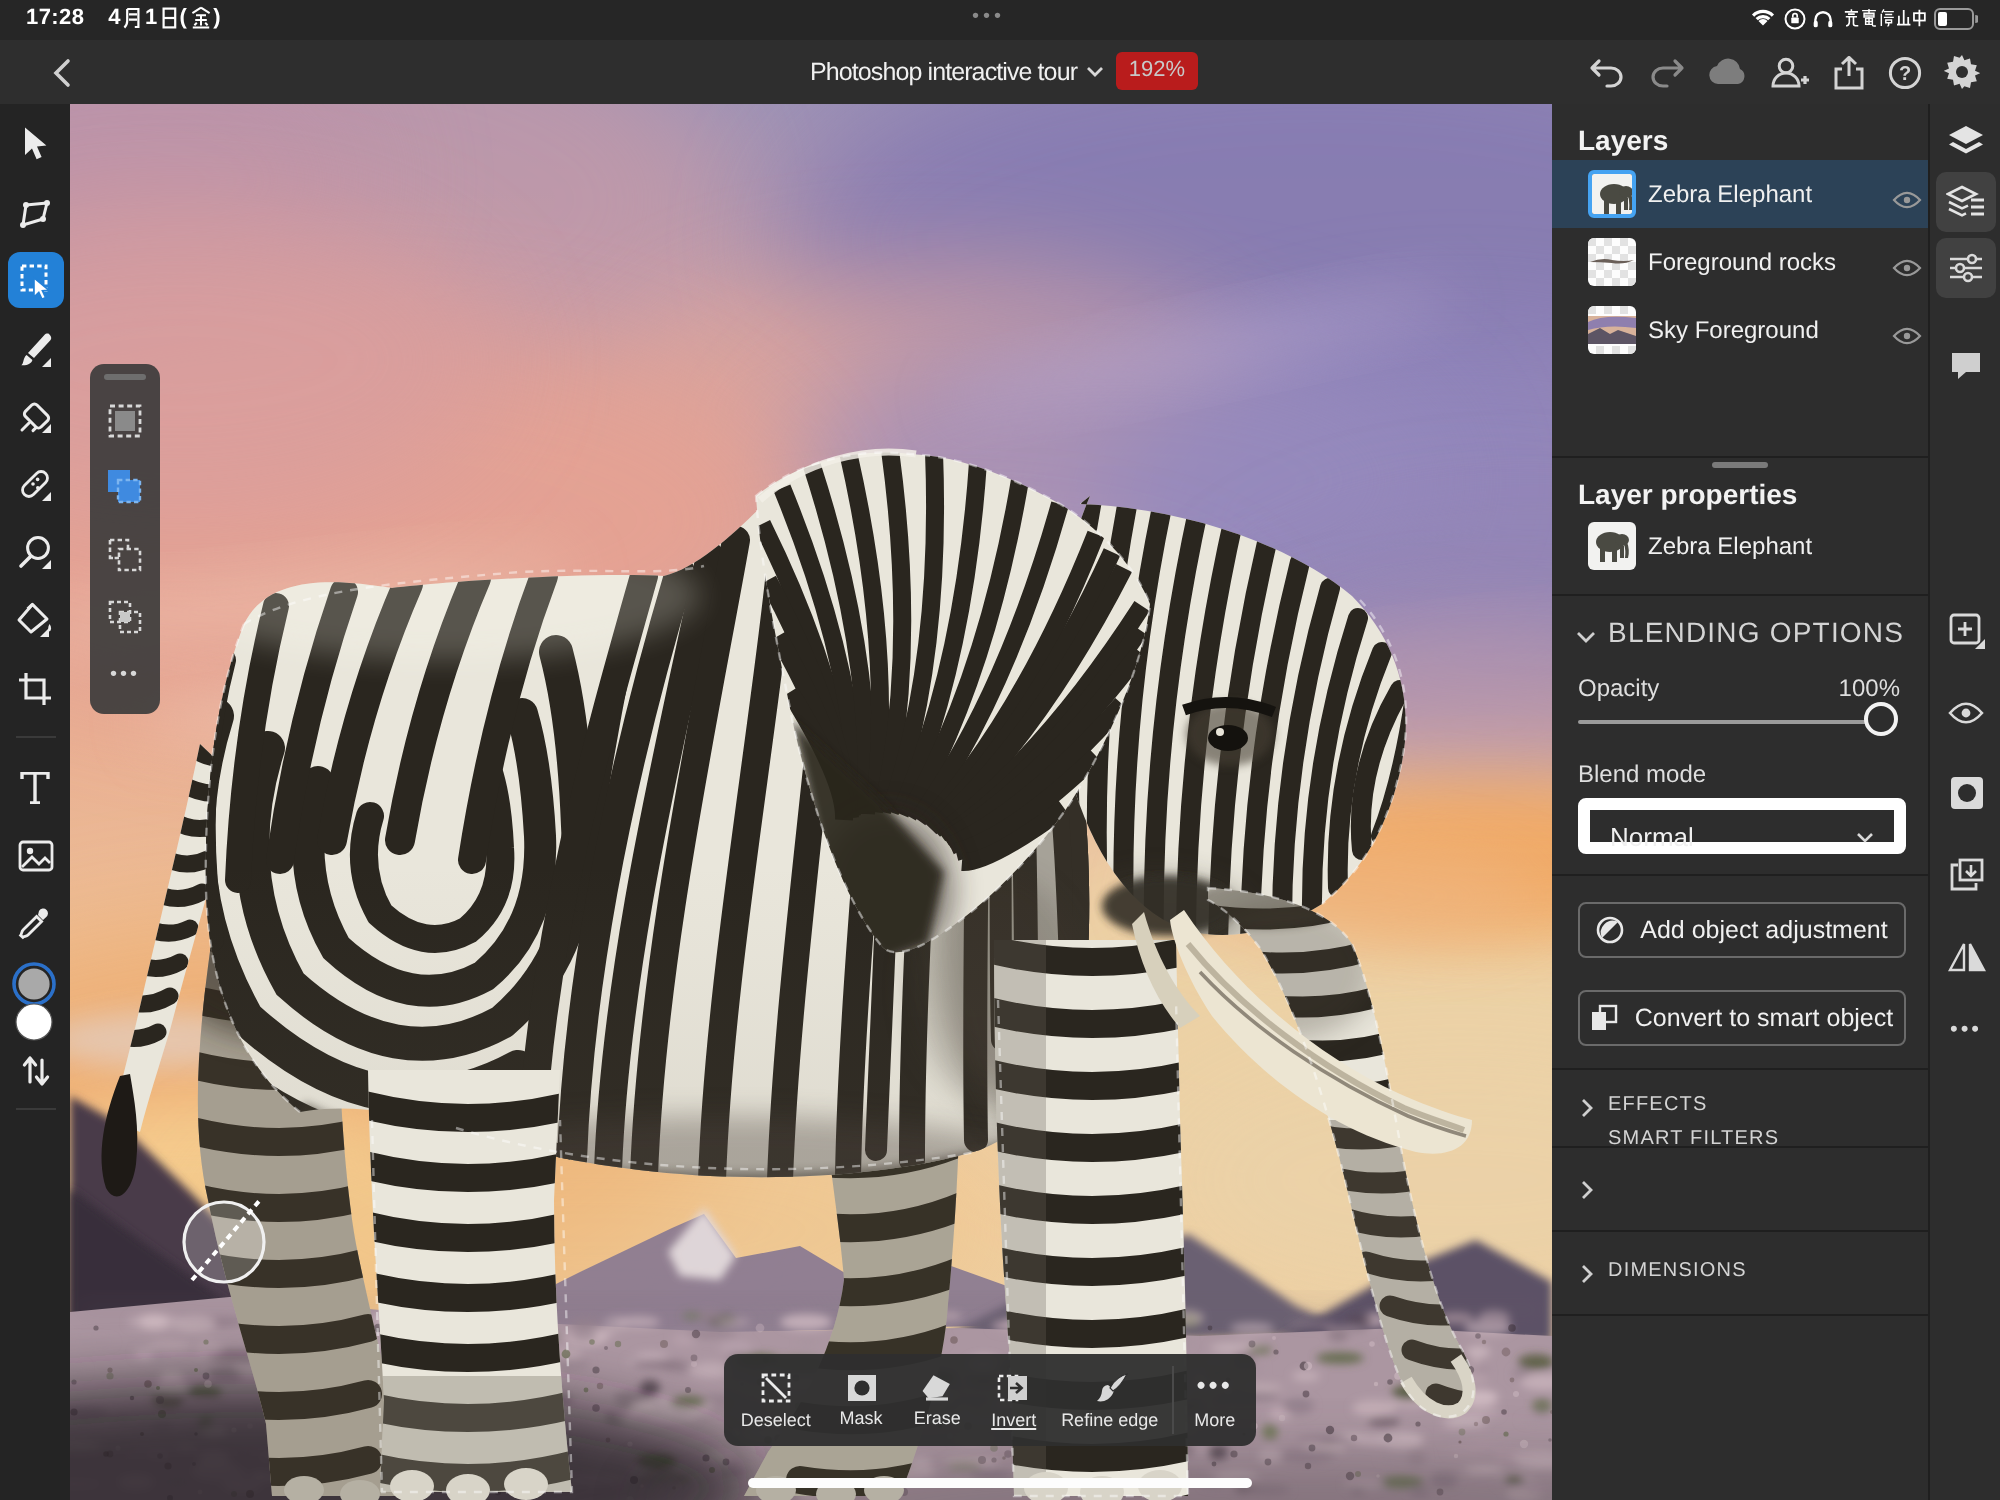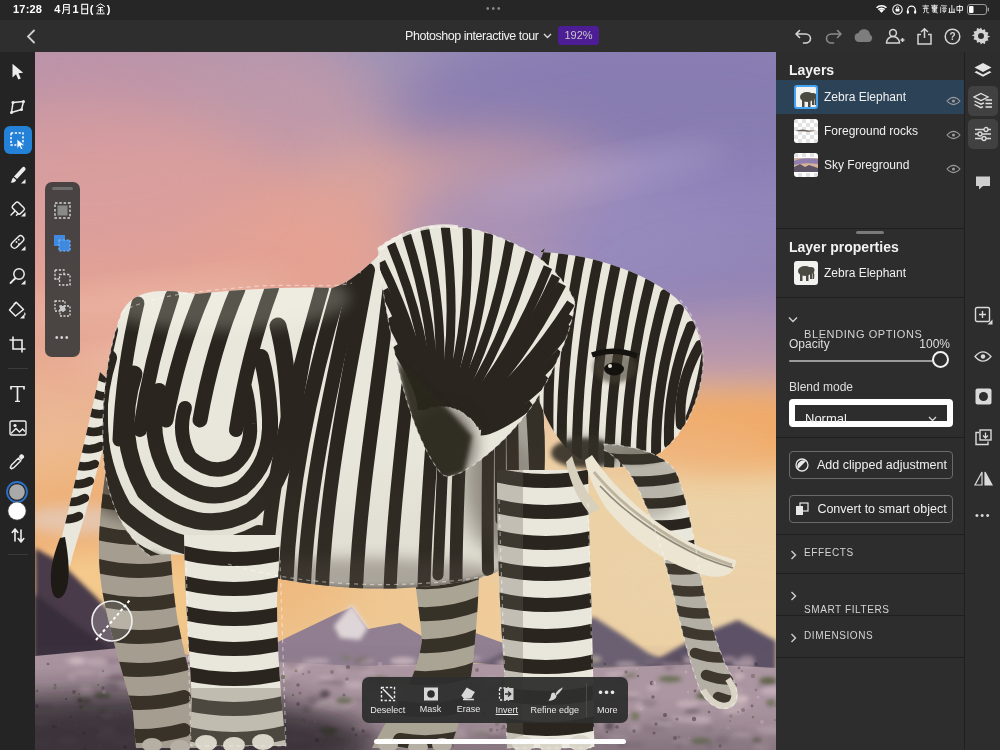--- a/index.html
+++ b/index.html
@@ -6,21 +6,21 @@
 html,body { width:1000px; height:750px; overflow:hidden; background:#000; font-family:"Liberation Sans", sans-serif; }
 #app { position:relative; width:820px; height:750px; background:#262626; }
 
 #status { position:absolute; left:0; top:0; width:1000px; height:20px; background:#262626; color:#fff; }
 #status .left { position:absolute; left:13px; top:3px; font-size:11px; font-weight:bold; letter-spacing:0.2px; }
 #status .dots { position:absolute; left:486px; top:3px; color:#8a8a8a; font-size:10px; letter-spacing:2px; }
 #status .right { position:absolute; right:11px; top:3px; font-size:11px; font-weight:bold; display:flex; align-items:center; gap:3.5px; }
 
 #topbar { position:absolute; left:0; top:20px; width:1000px; height:32px; background:#2e2e2e; }
 #topbar .title { position:absolute; left:405px; top:9px; color:#f0f0f0; font-size:12.5px; letter-spacing:-0.45px; }
-#topbar .zoom { position:absolute; left:558px; top:6px; width:41px; height:19px; background:#4c1d95; border-radius:3px; color:#c8c8c8; font-size:11px; text-align:center; line-height:19px; }
+#topbar .zoom { position:absolute; left:558px; top:6px; width:41px; height:19px; background:#b91c1c; border-radius:3px; color:#c8c8c8; font-size:11px; text-align:center; line-height:19px; }
 .tbicons { position:absolute; top:0; height:32px; display:flex; align-items:center; }
 
 #lbar { position:absolute; left:0; top:52px; width:35px; height:698px; background:#242424; }
 .ltool { position:absolute; left:3.5px; width:28px; height:28px; display:flex; align-items:center; justify-content:center; }
 
 #rpanel { position:absolute; left:776px; top:52px; width:188px; height:698px; background:#2d2d2d; color:#d8d8d8; }
 #rrail { position:absolute; left:964px; top:52px; width:36px; height:698px; background:#2d2d2d; border-left:1px solid #1f1f1f; }
 .railbtn { position:absolute; left:3px; width:30px; height:30px; display:flex; align-items:center; justify-content:center; }
 
 #canvas { position:absolute; left:35px; top:52px; width:741px; height:698px; }
@@ -1249,57 +1249,57 @@
             <rect x="12" y="13" width="2.5" height="7"></rect>
             <rect x="16" y="12" width="2" height="6"></rect>
             <path d="M19.5 10 q1.5 4 .5 8 l-1.5 0 q.5-4-.5-7Z"></path>
           </g>
         </svg></div>
     <div style="position:absolute;left:48px;top:214px;font-size:12px;color:#f0f0f0;">Zebra Elephant</div>
     <div style="position:absolute;left:0;top:245px;width:188px;height:1px;background:#1f1f1f;"></div>
     <div style="position:absolute;left:12px;top:257px;"><svg width="10" height="7" viewBox="0 0 10 7">
           <path d="M1 1.5 L5 5.5 L9 1.5" fill="none" stroke="#cfcfcf" stroke-width="1.4"></path>
         </svg></div>
-    <div style="position:absolute;left:28px;top:256px;font-size:11px;letter-spacing:0.6px;color:#d4d4d4;margin-top:20px;">BLENDING OPTIONS</div>
+    <div style="position:absolute;left:28px;top:256px;font-size:14px;letter-spacing:0.6px;color:#d4d4d4;">BLENDING OPTIONS</div>
     <div style="position:absolute;left:13px;top:285px;font-size:12px;color:#dedede;">Opacity</div>
     <div style="position:absolute;right:14px;top:285px;font-size:12px;color:#dedede;">100%</div>
     <div style="position:absolute;left:13px;top:308px;width:150px;height:2px;background:#9b9b9b;border-radius:1px;"></div>
     <div style="position:absolute;left:156px;top:299px;width:17px;height:17px;border-radius:50%;border:2px solid #f2f2f2;background:#2d2d2d;"></div>
     <div style="position:absolute;left:13px;top:328px;font-size:12px;color:#dedede;">Blend mode</div>
     <div style="position:absolute;left:13px;top:347px;width:164px;height:28px;border:6px solid #ffffff;border-radius:4px;">
       <span style="position:absolute;left:10px;top:6px;font-size:13px;color:#f0f0f0;">Normal</span>
       <svg style="position:absolute;right:10px;top:11px;" width="9" height="6" viewBox="0 0 9 6">
           <path d="M1 1 L4.5 4.5 L8 1" fill="none" stroke="#d8d8d8" stroke-width="1.3"></path>
         </svg>
     </div>
     <div style="position:absolute;left:0;top:385px;width:188px;height:1px;background:#1f1f1f;"></div>
     <div class="pbtn" style="top:399px;">
       <svg width="14" height="14" viewBox="0 0 14 14">
           <circle cx="7" cy="7" r="6" fill="none" stroke="#e8e8e8" stroke-width="1.3"></circle>
           <path d="M3 11 L11 3 A6 6 0 0 0 3 11" fill="#e8e8e8"></path>
         </svg>
-      <span>Add clipped adjustment</span>
+      <span>Add object adjustment</span>
     </div>
     <div class="pbtn" style="top:443px;">
       <svg width="14" height="14" viewBox="0 0 14 14">
           <rect x="1" y="4" width="7" height="9" fill="#e8e8e8"></rect>
           <rect x="5" y="1" width="8" height="8" fill="none" stroke="#e8e8e8" stroke-width="1.2"></rect>
         </svg>
       <span>Convert to smart object</span>
     </div>
     <div style="position:absolute;left:0;top:482px;width:188px;height:1px;background:#1f1f1f;"></div>
     <div style="position:absolute;left:14px;top:494px;"><svg width="7" height="10" viewBox="0 0 7 10">
           <path d="M1.5 1 L5.5 5 L1.5 9" fill="none" stroke="#cfcfcf" stroke-width="1.4"></path>
         </svg></div>
     <div style="position:absolute;left:28px;top:495px;font-size:10px;letter-spacing:0.6px;color:#d4d4d4;">EFFECTS</div>
     <div style="position:absolute;left:0;top:521px;width:188px;height:1px;background:#1f1f1f;"></div>
     <div style="position:absolute;left:14px;top:535px;"><svg width="7" height="10" viewBox="0 0 7 10">
           <path d="M1.5 1 L5.5 5 L1.5 9" fill="none" stroke="#cfcfcf" stroke-width="1.4"></path>
         </svg></div>
-    <div style="position:absolute;left:28px;top:552px;font-size:10px;letter-spacing:0.6px;color:#d4d4d4;">SMART FILTERS</div>
+    <div style="position:absolute;left:28px;top:512px;font-size:10px;letter-spacing:0.6px;color:#d4d4d4;">SMART FILTERS</div>
     <div style="position:absolute;left:0;top:563px;width:188px;height:1px;background:#1f1f1f;"></div>
     <div style="position:absolute;left:14px;top:577px;"><svg width="7" height="10" viewBox="0 0 7 10">
           <path d="M1.5 1 L5.5 5 L1.5 9" fill="none" stroke="#cfcfcf" stroke-width="1.4"></path>
         </svg></div>
     <div style="position:absolute;left:28px;top:578px;font-size:10px;letter-spacing:0.6px;color:#d4d4d4;">DIMENSIONS</div>
     <div style="position:absolute;left:0;top:605px;width:188px;height:1px;background:#1f1f1f;"></div>
   </div>
   <div id="rrail">
     <div class="railbtn" style="top:3px;">
         <svg width="20" height="17" viewBox="0 0 20 17">

